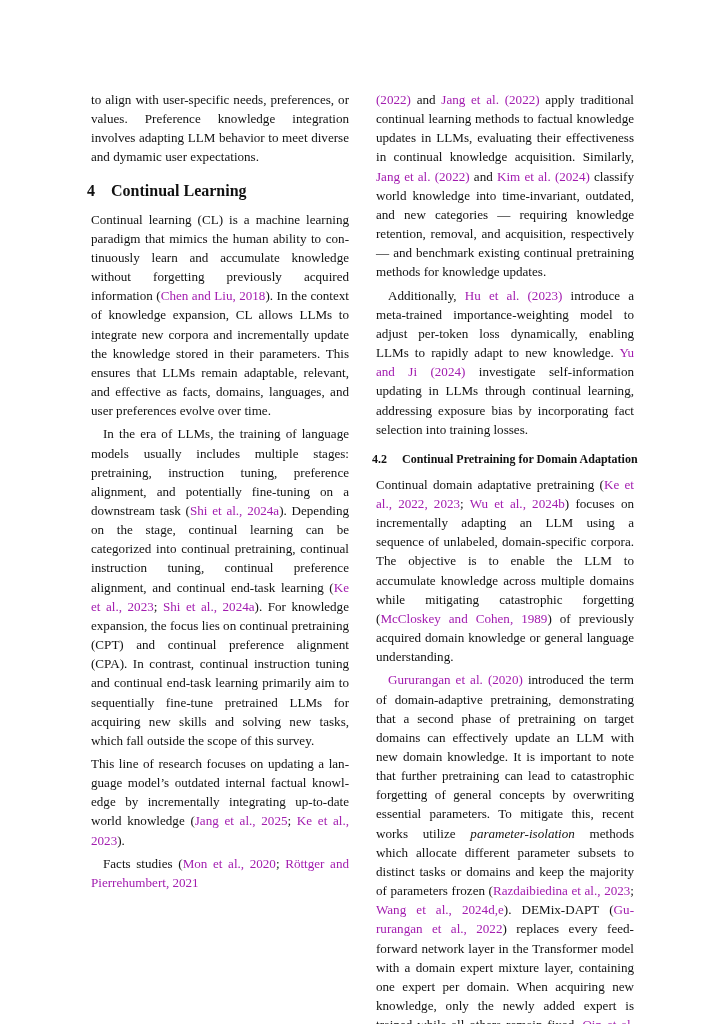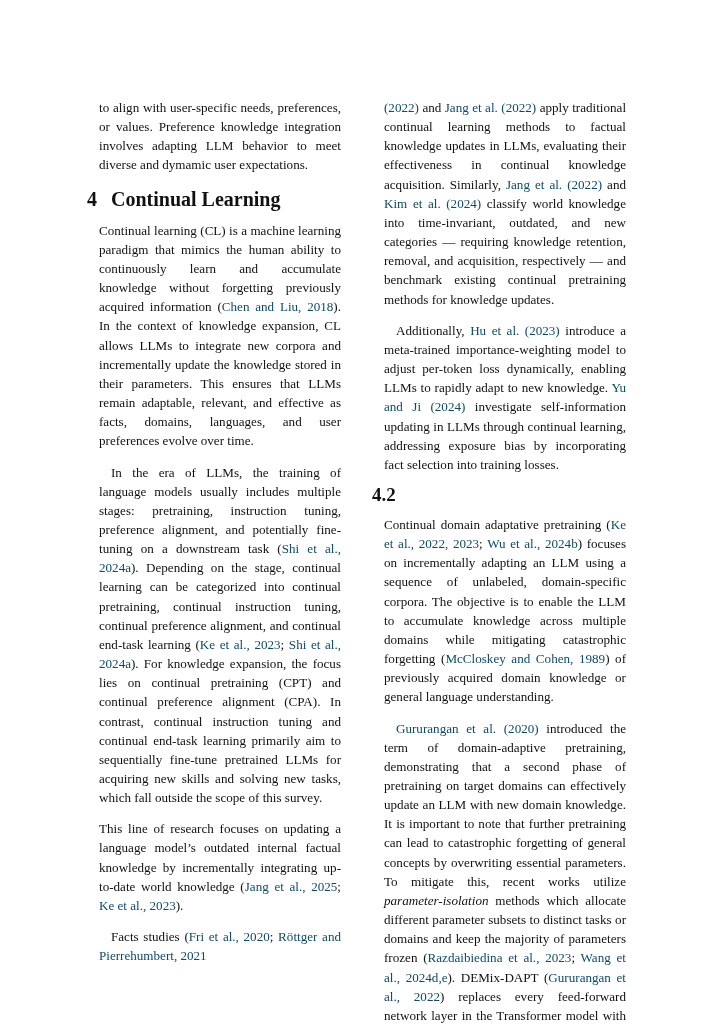--- a/index.html
+++ b/index.html
@@ -2,25 +2,25 @@
 <html><head>
 <meta charset="utf-8">
 <style>
   html, body { margin:0; padding:0; background:#ffffff; }
   body { width:724px; height:1024px; position:relative; overflow:hidden;
          font-family:"Liberation Serif", serif; color:#111; }
   .col { position:absolute; top:86px; width:266px; font-size:13.1px; line-height:19.15px;
          text-align:justify; hyphens:manual; }
   #left { left:87px; }
   #right { left:372px; }
-  p { margin:12px;font-family:Liberation Serif, serif; }
+  p { margin:4px;font-family:Liberation Serif, serif; }
   p.ind { text-indent:12px; }
-  .cite { color:#0c4a6e; }
-  h2.sec { font-size:20px; font-weight:bold; margin:14px 0 9px 0; line-height:20px; }
-  h3.sub { font-size:19px; font-weight:bold; margin:12px 0 7px 0; line-height:17px; display:flex; }
+  .cite { color:#a21caf; }
+  h2.sec { font-size:16px; font-weight:bold; margin:14px 0 9px 0; line-height:20px; }
+  h3.sub { font-size:12px; font-weight:bold; margin:12px 0 7px 0; line-height:17px; display:flex; }
   h2.sec .num { display:inline-block; width:24px; }
   h3.sub .num { display:inline-block; width:30px; flex:none; }
   em { font-style:italic; }
 </style>
 </head>
 <body>
 
 <div id="left" class="col">
   <p>to align with user-specific needs, preferences, or values. Preference knowledge integration involves adapting LLM behavior to meet diverse and dy­mamic user expectations.</p>
 
@@ -29,28 +29,29 @@
   </h2>
 
   <p><span>Continual learning (CL) is a machine learning paradigm that mimics the human ability to con­tinuously learn and accumulate knowledge without forgetting previously acquired information (</span><span class="cite">Chen and Liu, 2018</span><span>). In the context of knowledge ex­pansion, CL allows LLMs to integrate new corpora and incrementally update the knowledge stored in their parameters. This ensures that LLMs remain adaptable, relevant, and effective as facts, domains, languages, and user preferences evolve over time.</span></p>
 
   <p class="ind"><span>In the era of LLMs, the training of language models usually includes multiple stages: pretrain­ing, instruction tuning, preference alignment, and potentially fine-tuning on a downstream task (</span><span class="cite">Shi et al., 2024a</span><span>). Depending on the stage, continual learning can be categorized into continual pretrain­ing, continual instruction tuning, continual prefer­ence alignment, and continual end-task learning (</span><span class="cite">Ke et al., 2023</span><span>; </span><span class="cite">Shi et al., 2024a</span><span>). For knowledge expansion, the focus lies on continual pretraining (CPT) and continual preference alignment (CPA). In contrast, continual instruction tuning and contin­ual end-task learning primarily aim to sequentially fine-tune pretrained LLMs for acquiring new skills and solving new tasks, which fall outside the scope of this survey.</span></p>
 
 
 
   <p><span>This line of research focuses on updating a lan­guage model’s outdated internal factual knowl­edge by incrementally integrating up-to-date world knowledge (</span><span class="cite">Jang et al., 2025</span><span>; </span><span class="cite">Ke et al., 2023</span><span>).</span></p>
 
-  <p class="ind"><span>Facts studies (</span><span class="cite">Fri et al., 2020</span><span>; </span><span class="cite">Röttger and Pier­rehumbert, 2021</span></p>
+  <p class="ind"><span>Facts studies (</span><span class="cite">Mon et al., 2020</span><span>; </span><span class="cite">Röttger and Pier­rehumbert, 2021</span></p>
 </div>
 
 <div id="right" class="col">
   <p><span class="cite">(2022)</span><span> and </span><span class="cite">Jang et al. (2022)</span><span> apply traditional con­tinual learning methods to factual knowledge up­dates in LLMs, evaluating their effectiveness in continual knowledge acquisition. Similarly, </span><span class="cite">Jang et al. (2022)</span><span> and </span><span class="cite">Kim et al. (2024)</span><span> classify world knowledge into time-invariant, outdated, and new categories — requiring knowledge retention, re­moval, and acquisition, respectively — and bench­mark existing continual pretraining methods for knowledge updates.</span></p>
 
   <p class="ind"><span>Additionally, </span><span class="cite">Hu et al. (2023)</span><span> introduce a meta-trained importance-weighting model to adjust per-token loss dynamically, enabling LLMs to rapidly adapt to new knowledge. </span><span class="cite">Yu and Ji (2024)</span><span> inves­tigate self-information updating in LLMs through continual learning, addressing exposure bias by incorporating fact selection into training losses.</span></p>
 
   <h3 class="sub">
     <span class="num">4.2</span>
+      <span>Continual Pretraining for Domain Adaptation</span>
   </h3>
 
   <p><span>Continual domain adaptative pretraining (</span><span class="cite">Ke et al., 2022, 2023</span><span>; </span><span class="cite">Wu et al., 2024b</span><span>) focuses on incre­mentally adapting an LLM using a sequence of unlabeled, domain-specific corpora. The objective is to enable the LLM to accumulate knowledge across multiple domains while mitigating catas­trophic forgetting (</span><span class="cite">McCloskey and Cohen, 1989</span><span>) of previously acquired domain knowledge or gen­eral language understanding.</span></p>
 
   <p class="ind"><span class="cite">Gururangan et al. (2020)</span><span> introduced the term of domain-adaptive pretraining, demonstrating that a second phase of pretraining on target domains can effectively update an LLM with new domain knowledge. It is important to note that further pre­training can lead to catastrophic forgetting of gen­eral concepts by overwriting essential parameters. To mitigate this, recent works utilize </span><em>parameter-isolation</em><span> methods which allocate different parame­ter subsets to distinct tasks or domains and keep the majority of parameters frozen (</span><span class="cite">Razdaibiedina et al., 2023</span><span>; </span><span class="cite">Wang et al., 2024d,e</span><span>). DEMix-DAPT (</span><span class="cite">Gu­rurangan et al., 2022</span><span>) replaces every feed-forward network layer in the Transformer model with a do­main expert mixture layer, containing one expert per domain. When acquiring new knowledge, only the newly added expert is trained while all others remain fixed. </span><span class="cite">Qin et al. (2022)</span><span> propose ELLE for efficient lifelong pretraining on various domains. ELLE starts with a randomly initialized LLM and expands the PLM’s width and depth to acquire new knowledge more efficiently. </span></p>
 </div>
 
 </body></html>

